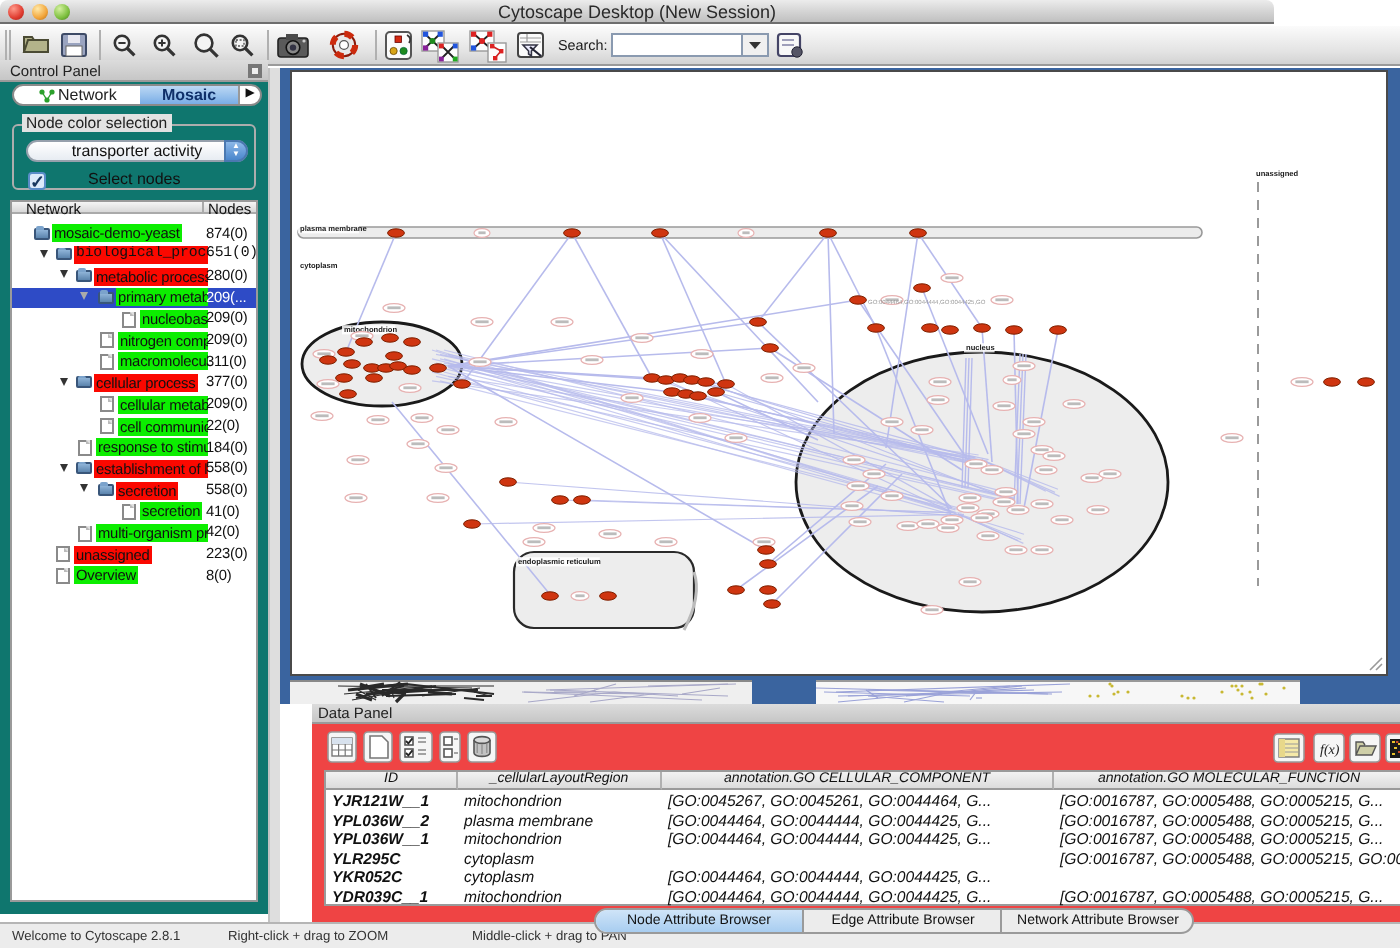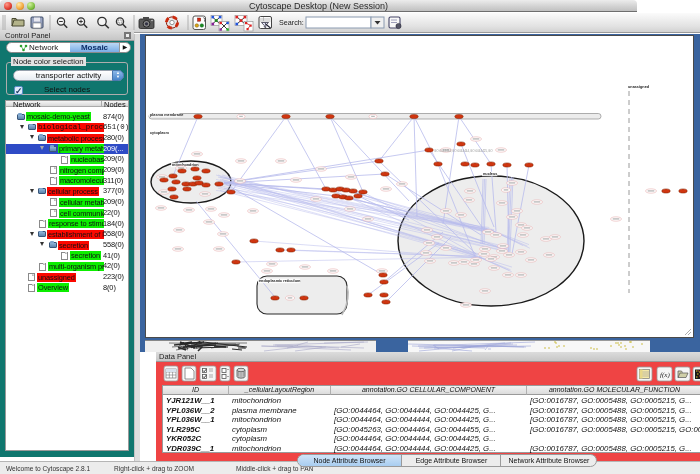--- a/index.html
+++ b/index.html
@@ -720,32 +720,32 @@
         <rect x="543" y="12.5" width="1.2" height="1"></rect>
       </g>
     </svg>
   <div class="abs" id="dtable">
       <div class="dhead" style="left:0px;width:66px;">ID</div>
 <div class="dhead" style="left:66px;width:102px;">_cellularLayoutRegion</div>
 <div class="dhead" style="left:168px;width:196px;">annotation.GO CELLULAR_COMPONENT</div>
 <div class="dhead" style="left:364px;width:176px;">annotation.GO MOLECULAR_FUNCTION</div>
 <div class="dcell" style="left:0px;top:10px;width:66px;font-weight:bold;">YJR121W__1</div>
 <div class="dcell" style="left:66px;top:10px;width:102px;">mitochondrion</div>
+<div class="dcell" style="left:168px;top:10px;width:196px;">[GO:0045267, GO:0045261, GO:0044464, G...</div>
 <div class="dcell" style="left:364px;top:10px;width:176px;">[GO:0016787, GO:0005488, GO:0005215, G...</div>
 <div class="dcell" style="left:0px;top:19.6px;width:66px;font-weight:bold;">YPL036W__2</div>
 <div class="dcell" style="left:66px;top:19.6px;width:102px;">plasma membrane</div>
 <div class="dcell" style="left:168px;top:19.6px;width:196px;">[GO:0044464, GO:0044444, GO:0044425, G...</div>
 <div class="dcell" style="left:364px;top:19.6px;width:176px;">[GO:0016787, GO:0005488, GO:0005215, G...</div>
 <div class="dcell" style="left:0px;top:29.200000000000003px;width:66px;font-weight:bold;">YPL036W__1</div>
 <div class="dcell" style="left:66px;top:29.200000000000003px;width:102px;">mitochondrion</div>
 <div class="dcell" style="left:168px;top:29.200000000000003px;width:196px;">[GO:0044464, GO:0044444, GO:0044425, G...</div>
 <div class="dcell" style="left:364px;top:29.200000000000003px;width:176px;">[GO:0016787, GO:0005488, GO:0005215, G...</div>
 <div class="dcell" style="left:0px;top:38.800000000000004px;width:66px;font-weight:bold;">YLR295C</div>
 <div class="dcell" style="left:66px;top:38.800000000000004px;width:102px;">cytoplasm</div>
-<div class="dcell" style="left:168px;top:38.800000000000004px;width:196px;">[GO:0045263, GO:0044464, GO:0044455, G...</div>
 <div class="dcell" style="left:364px;top:38.800000000000004px;width:176px;">[GO:0016787, GO:0005488, GO:0005215, GO:0003824, G...</div>
 <div class="dcell" style="left:0px;top:48.400000000000006px;width:66px;font-weight:bold;">YKR052C</div>
 <div class="dcell" style="left:66px;top:48.400000000000006px;width:102px;">cytoplasm</div>
 <div class="dcell" style="left:168px;top:48.400000000000006px;width:196px;">[GO:0044464, GO:0044444, GO:0044425, G...</div>
 <div class="dcell" style="left:0px;top:58.00000000000001px;width:66px;font-weight:bold;">YDR039C__1</div>
 <div class="dcell" style="left:66px;top:58.00000000000001px;width:102px;">mitochondrion</div>
 <div class="dcell" style="left:168px;top:58.00000000000001px;width:196px;">[GO:0044464, GO:0044444, GO:0044425, G...</div>
 <div class="dcell" style="left:364px;top:58.00000000000001px;width:176px;">[GO:0016787, GO:0005488, GO:0005215, G...</div>
     </div>
   <div class="abs" id="vscroll">

